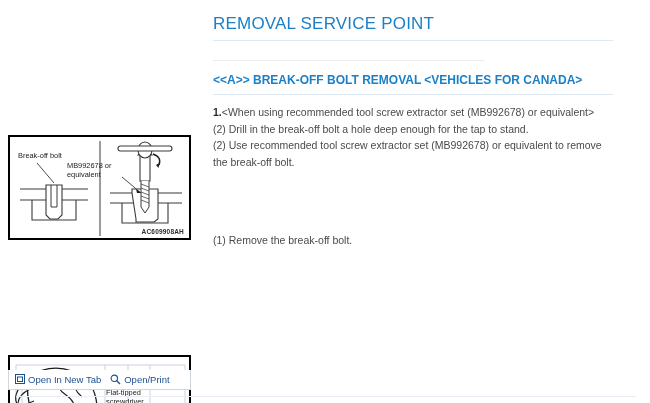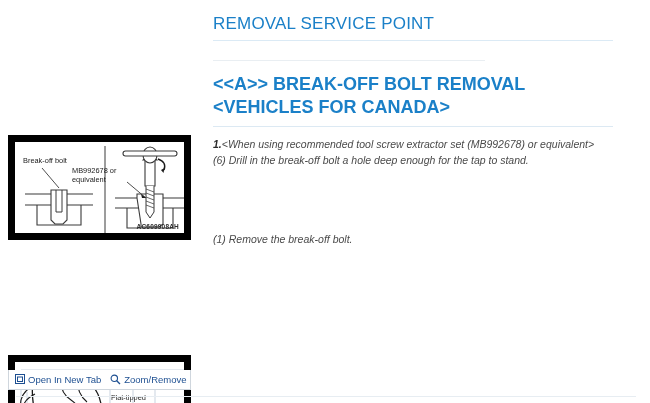--- a/index.html
+++ b/index.html
@@ -14,37 +14,37 @@
   .content{position:absolute;left:213px;top:0;width:420px;}
 
   .h1{
     color:#1b80c8;font-size:17px;letter-spacing:.2px;font-weight:400;
     padding:14px 0 6px 0;line-height:1.15;
   }
   .rule{height:1px;background:#dbeaf5;width:400px;}
   .rule.thin{background:#e9eef2;width:272px;margin-top:19px;}
 
   .h2{
-    color:#1b80c8;font-size:18px;font-weight:700;line-height:1.32;
+    color:#1b80c8;font-size:12px;font-weight:700;line-height:1.32;
     padding:12px 0 0 0;width:405px;
   }
   .h2-rule{height:1px;background:#dce9f3;width:400px;margin-top:6px;}
 
   .body{
     color:#4a4a4a;font-size:10.5px;line-height:1.56;width:400px;
     padding-top:9px;
   }
-  .body p{margin:0;font-style:italic;}
+  .body p{margin:0;}
   .body b{color:#2b2b2b;font-weight:700;}
   .step2{padding-top:0;}
 
   
   .figwrap{position:absolute;left:8px;}
   .figbox{
-    background:#fff;border:7px solid #000000;box-sizing:border-box;
+    background:#fff;border:2px solid #000000;box-sizing:border-box;
     position:relative;overflow:hidden;
   }
   .fig1{top:135px;width:183px;height:105px;}
   .fig2{top:250px;width:183px;height:120px;}
   .fig-code{
     position:absolute;right:5px;bottom:3px;
     font-family:"Liberation Sans",sans-serif;
     font-size:6.5px;font-weight:700;color:#2b2b2b;letter-spacing:.2px;
   }
   .fig svg{display:block;}
@@ -76,21 +76,22 @@
     <div class="rule"></div>
     <div class="rule thin"></div>
 
     <div class="h2">&lt;&lt;A&gt;&gt; BREAK-OFF BOLT REMOVAL &lt;VEHICLES FOR CANADA&gt;</div>
     <div class="h2-rule"></div>
 
     <div class="body">
       <p>
         <b>1.</b><span>&lt;When using recommended tool screw extractor set (MB992678) or equivalent&gt;</span>
       </p>
-      <p>(6) Drill in the break-off bolt a hole deep enough for the tap to stand.</p>
+      <p>(2) Drill in the break-off bolt a hole deep enough for the tap to stand.</p>
+      <p>(2) Use recommended tool screw extractor set (MB992678) or equivalent to remove the break-off bolt.</p>
     </div>
 
     <div class="body step2" style="padding-top:62px;">
       <p>(1) Remove the break-off bolt.</p>
     </div>
   </div>
 
   <div class="figwrap figbox fig1 fig">
     <svg width="181" height="103" viewBox="0 0 181 103">
       <rect x="0" y="0" width="181" height="103" fill="#ffffff"></rect>
@@ -206,18 +207,18 @@
         <rect x="0.5" y="0.5" width="9" height="9" fill="#ffffff" stroke="#1d4f91" stroke-width="1"></rect>
         <rect x="2.5" y="3" width="5" height="4.5" fill="none" stroke="#1d4f91" stroke-width="1"></rect>
       </svg>
       <span>Open In New Tab</span>
     </div>
     <div class="tbtn">
       <svg width="11" height="11" viewBox="0 0 11 11">
         <circle cx="4.3" cy="4.3" r="3.2" fill="none" stroke="#1d4f91" stroke-width="1.1"></circle>
         <line x1="6.7" y1="6.7" x2="10" y2="10" stroke="#1d4f91" stroke-width="1.3"></line>
       </svg>
-      <span>Zoom/Remove</span>
+      <span>Open/Print</span>
     </div>
   </div>
 
   <div class="footer-rule"></div>
 </div>
 
 </body></html>

